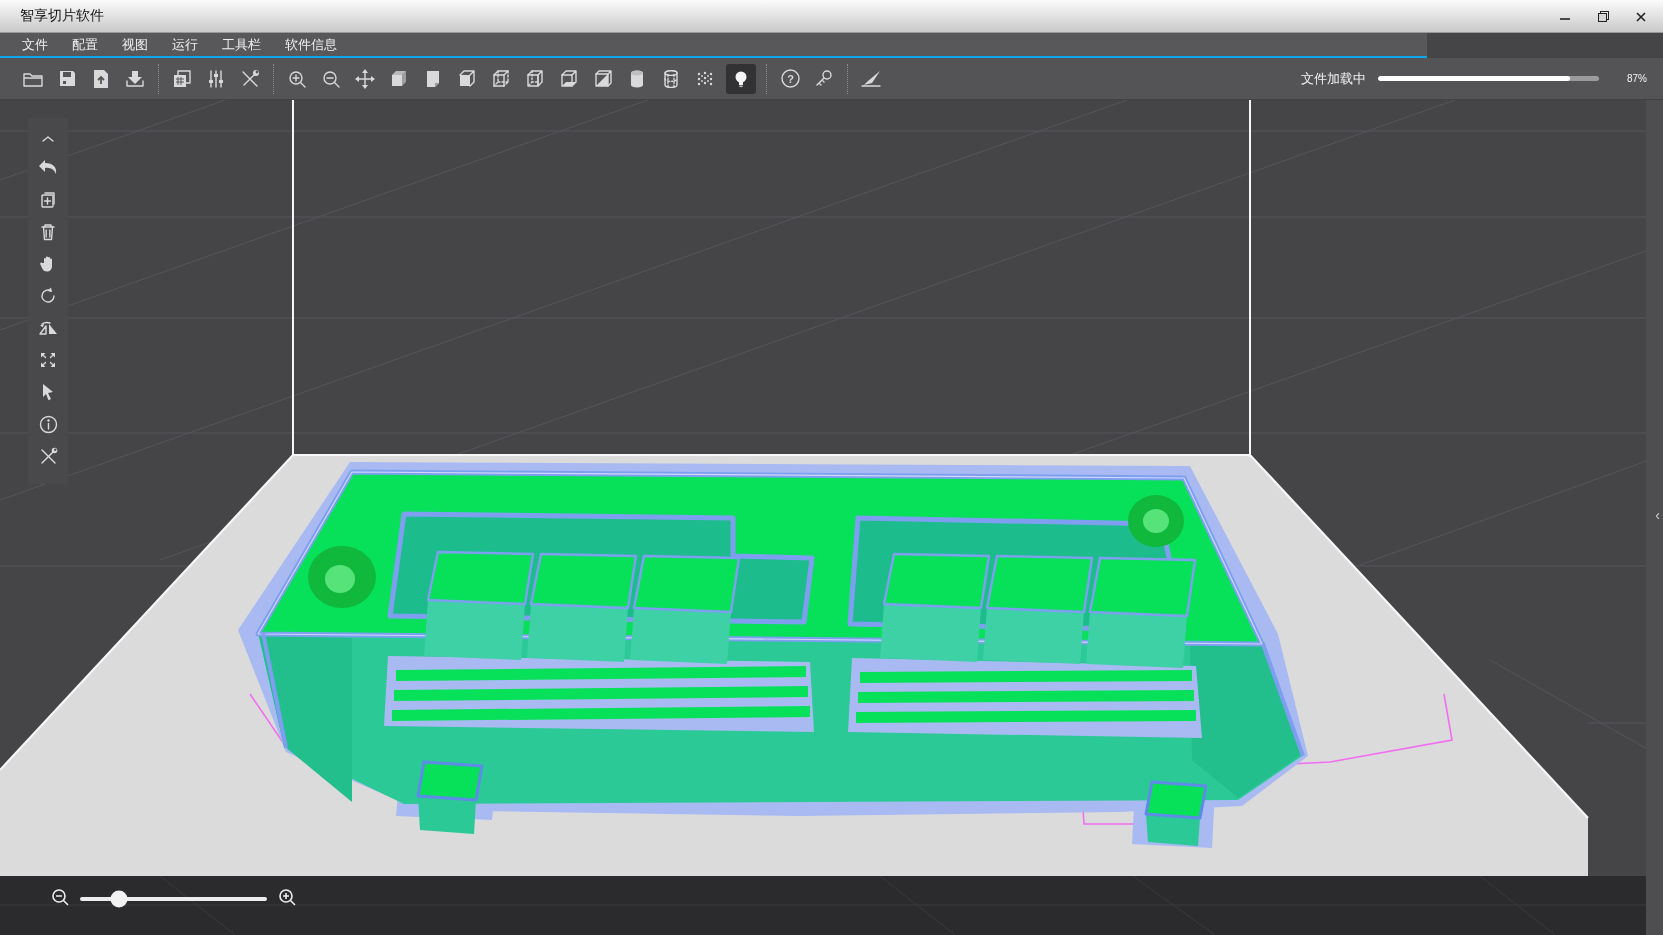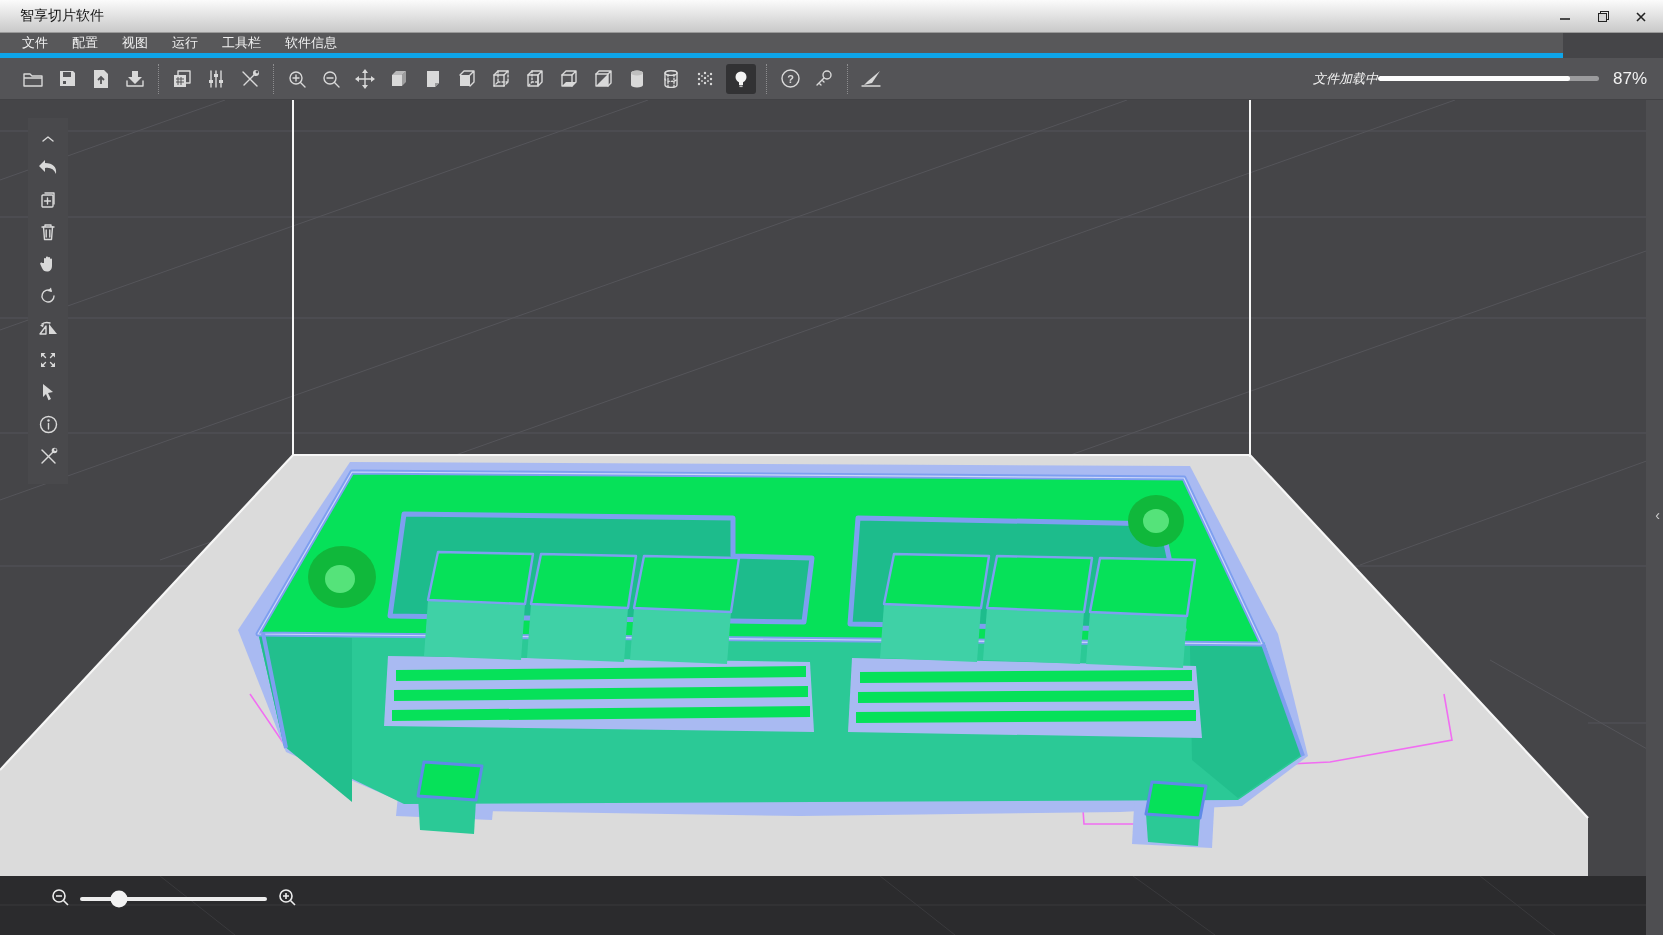--- a/index.html
+++ b/index.html
@@ -23,38 +23,38 @@
     border-bottom:1px solid #999;display:flex;align-items:center;z-index:30;text-align:center;}
   .title{margin-left:20px;font-size:14px;color:#141414;}
   .wctrls{position:absolute;right:8px;top:0;height:33px;display:flex;align-items:center;gap:10px;}
   .wbtn{width:28px;height:26px;display:flex;align-items:center;justify-content:center;
     color:#222;font-size:16px;cursor:default;}
   .restore-glyph{position:relative;width:11px;height:11px;}
   .restore-glyph .r1{position:absolute;right:0;top:0;width:9px;height:9px;border:1.6px solid #222;background:transparent;}
   .restore-glyph .r2{position:absolute;left:0;bottom:0;width:9px;height:9px;border:1.6px solid #222;background:#d4d4d4;}
 
   
-  .menubar{position:absolute;left:0;top:33px;width:1563px;height:25px;background:var(--chrome);
-    display:flex;align-items:center;z-index:30;border-bottom:5px solid #0ea5e9;}
+  .menubar{position:absolute;left:0;top:33px;width:1427px;height:25px;background:var(--chrome);
+    display:flex;align-items:center;z-index:30;border-bottom:2px solid #0ea5e9;}
   .menu-item{color:#f0f0f0;font-size:13px;padding:0 12px;height:25px;display:flex;align-items:center;}
   .menu-item:first-child{margin-left:10px;}
 
   
   .toolbar{position:absolute;left:0;top:58px;width:1663px;height:42px;background:var(--toolbar);
     display:flex;align-items:center;z-index:30;border-bottom:1px solid #424245;}
   .tbtn{width:34px;height:34px;display:flex;align-items:center;justify-content:center;flex:0 0 auto;}
   .tbtn svg{display:block;}
   .tbtn.active{background:#323234;border-radius:3px;width:30px;height:30px;margin:0 4px;}
   .tsep{width:1px;height:30px;margin:0 6px;border-left:1px dotted #8d8d8f;flex:0 0 auto;}
   .tb-spacer{flex:1 1 auto;}
   .progress-wrap{display:flex;align-items:center;margin-right:16px;flex:0 0 auto;}
-  .progress-label{color:#f2f2f2;font-size:13px;font-style:italic;}
+  .progress-label{color:#f2f2f2;font-size:13px;margin-right:12px;}
   .pbar{width:221px;height:5px;border-radius:3px;background:var(--track);overflow:hidden;}
   .pfill{height:100%;background:#fdfdfd;border-radius:3px;}
-  .ppercent{color:#f2f2f2;font-size:17px;margin-left:14px;width:34px;text-align:right;}
+  .ppercent{color:#f2f2f2;font-size:10px;margin-left:14px;width:34px;text-align:right;}
 
   
   .sidepanel{position:absolute;left:28px;top:118px;width:40px;background:var(--panel);
     display:flex;flex-direction:column;align-items:center;padding:4px 0 10px 0;z-index:20;}
   .sbtn{width:36px;height:32px;display:flex;align-items:center;justify-content:center;}
 
   
   .viewport{position:absolute;left:0;top:100px;width:1663px;height:835px;z-index:1;}
 
   

